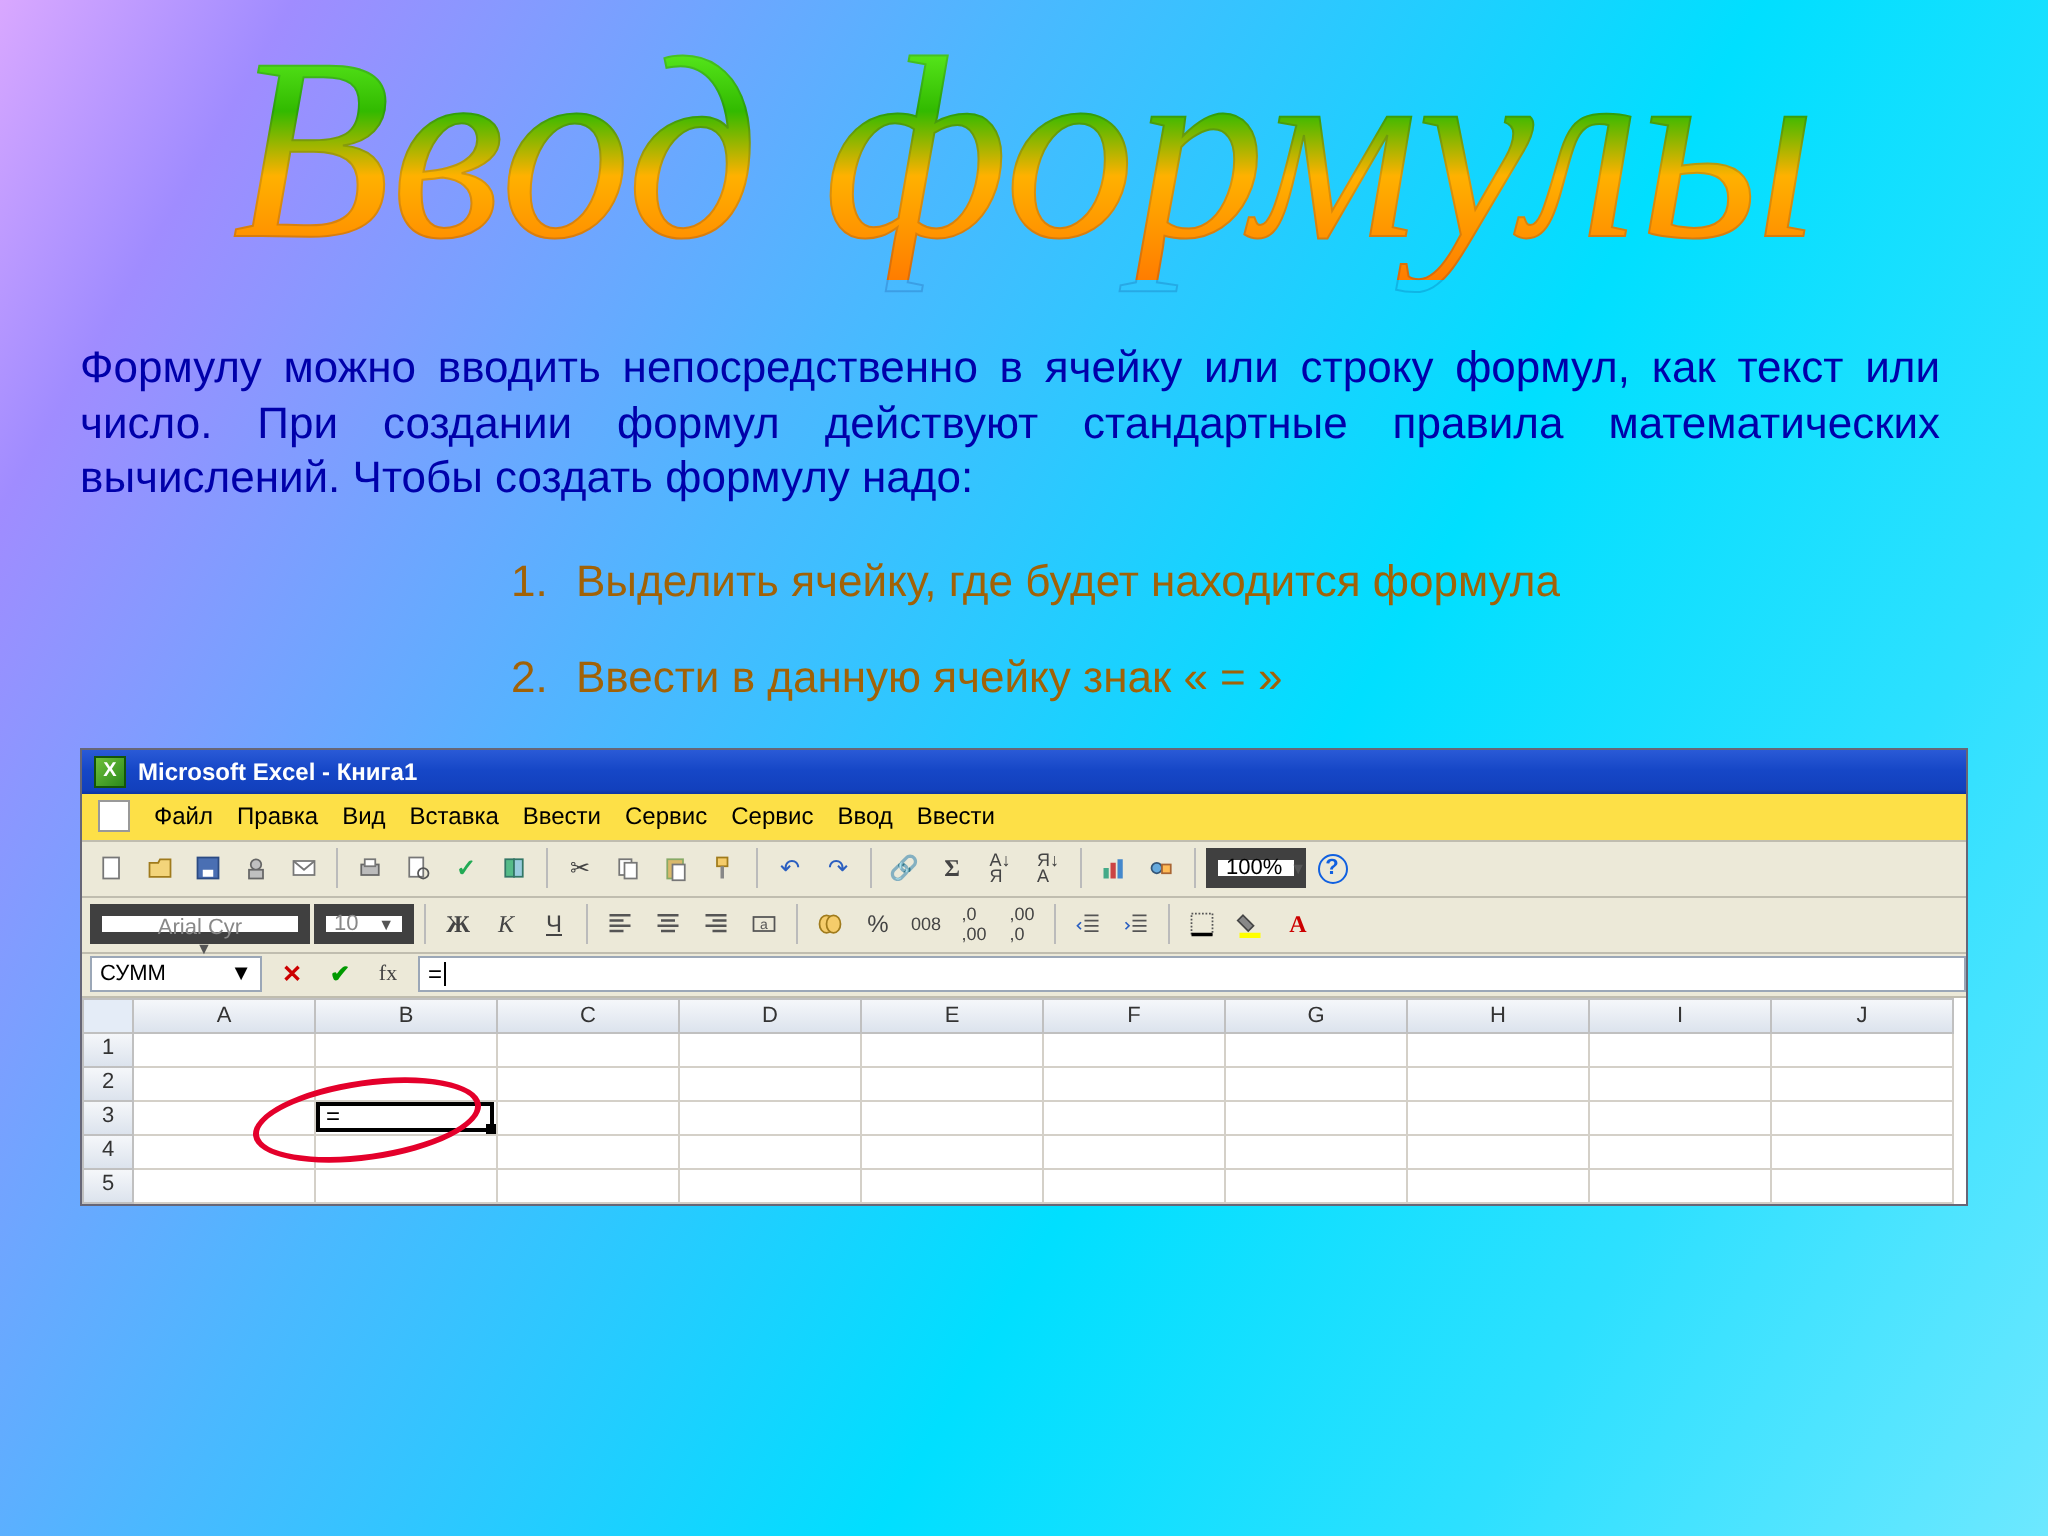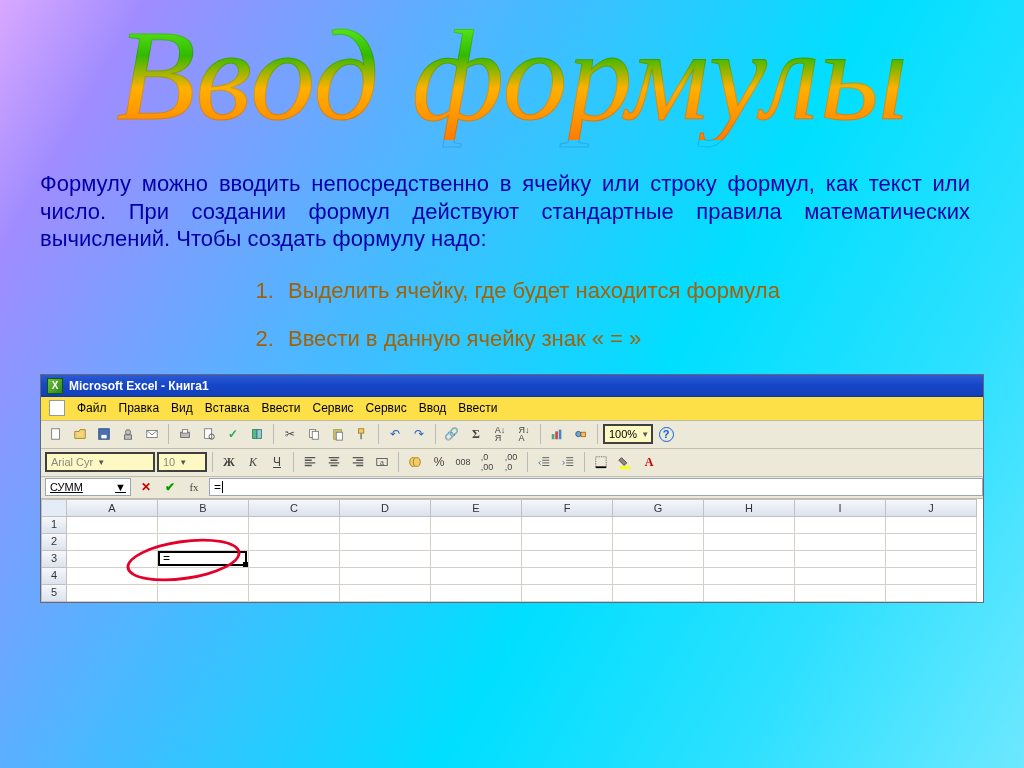--- a/index.html
+++ b/index.html
@@ -100,40 +100,40 @@
     border: 1px solid transparent;
     display: flex;
     align-items: center;
     justify-content: center;
     font-size: 12px;
     color: #444;
     background: transparent;
     border-radius: 2px;
   }
   .sep { width: 1px; height: 20px; background: #bbb; margin: 0 3px; }
-  .dd { min-width: 50px; height: 20px; border:2px solid #404040; background:#fef9c3; display:flex; align-items:center; padding: 0 4px; font-size:11px; color:#888; }
+  .dd { min-width: 50px; height: 20px; border:6px solid #404040; background:#ffffff; display:flex; align-items:center; padding: 0 4px; font-size:11px; color:#888; justify-content:space-between; }
   .dd .arr { font-size:8px; color:#555; margin-left:4px;}
-  .toolbar2 .dd.font { width: 110px; }
+  .toolbar2 .dd.font { width: 110px; flex-direction: column; }
   .toolbar2 .dd.size { width: 38px; }
   .bold { font-weight: bold; font-family: "Times New Roman", serif; }
   .ital { font-style: italic; font-family: "Times New Roman", serif; }
 
   .formula-row {
     height: 22px;
     display: flex;
     align-items: center;
     background: #ece9d8;
     border-bottom: 1px solid #c0bdaf;
   }
   .namebox {
     width: 86px; height:18px;
     border: 1px solid #9ba7b7; background:#fff;
     margin: 0 4px;
     display:flex; align-items:center; padding: 0 4px;
-    font-size: 11px; justify-content:space-between;text-decoration:underline;
+    font-size: 11px; justify-content:space-between;
   }
   .fx-btns { display:flex; gap:2px; align-items:center; margin-right:4px; }
   .fx-x { color:#cc0000; font-weight:bold; }
   .fx-v { color:#009900; font-weight:bold; }
   .fx-label { font-family: "Times New Roman", serif; font-size:11px; }
   .formula-input {
     flex: 1; height: 18px; border: 1px solid #9ba7b7; background:#fff;
     display:flex; align-items:center; padding: 0 4px; font-size:12px;
     position: relative;
   }

